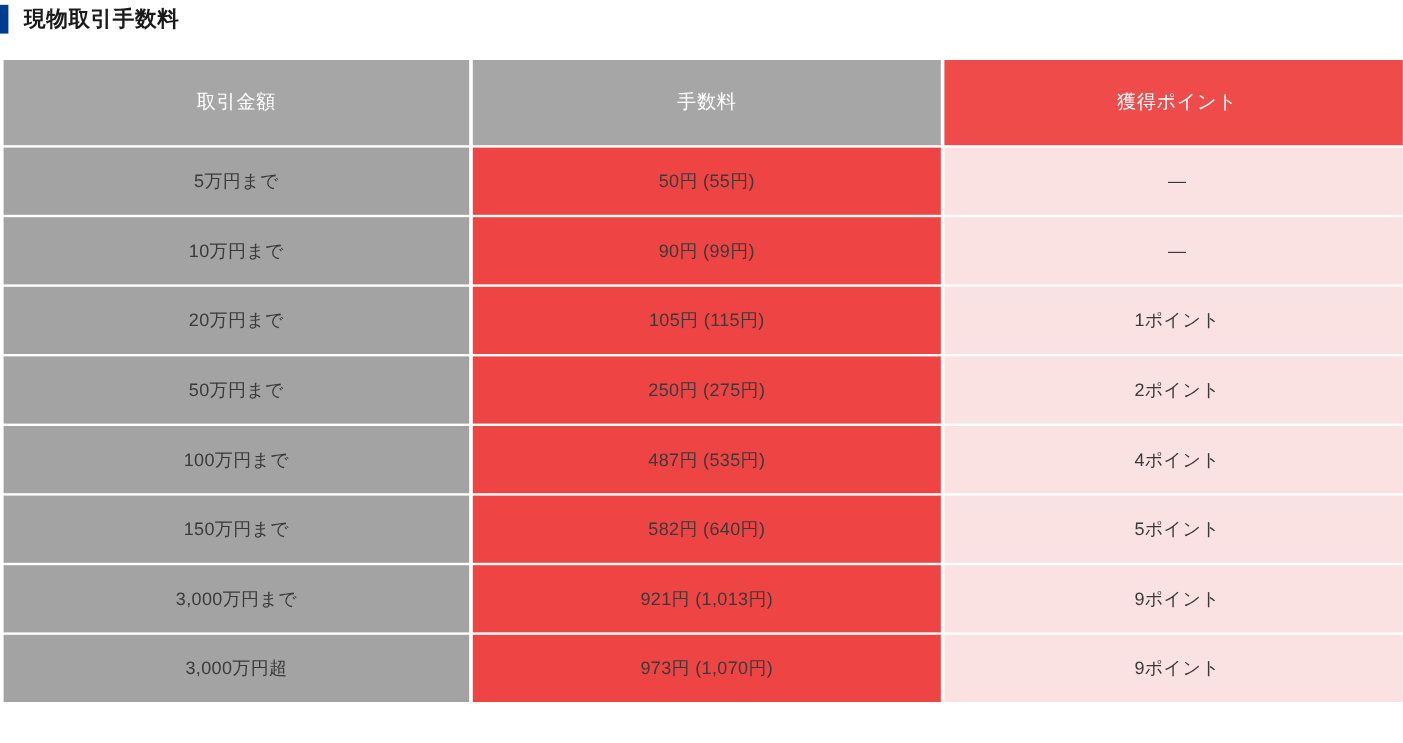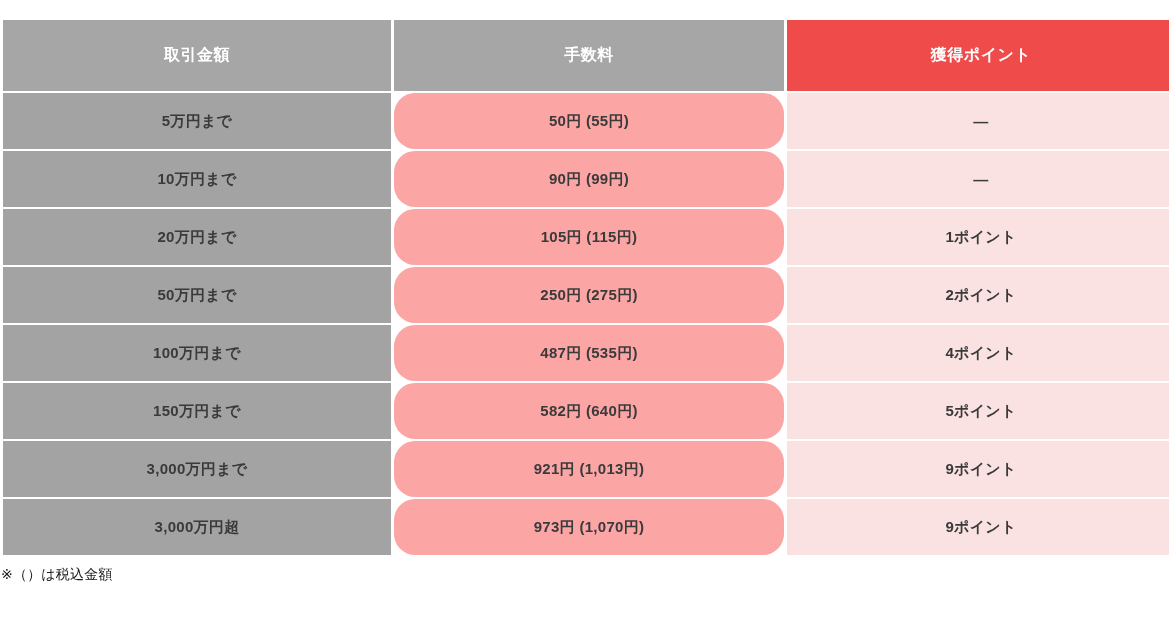--- a/index.html
+++ b/index.html
@@ -50,21 +50,21 @@
     width: 1169px;
     border-collapse: separate;
     border-spacing: 3px 2px;
     margin: 18px 0 0 0;
     table-layout: fixed;
   }
   .fee-table th,
   .fee-table td {
     text-align: center;
     vertical-align: middle;
-    font-weight: bold;
+    font-weight: normal;
     padding: 0;
     margin: 0;
   }
 
   
   col.col-amount { width: 388px; }
   col.col-fee    { width: 390px; }
   col.col-points { width: 388px; }
 
   
@@ -83,38 +83,42 @@
   }
 
   
   .fee-table tbody td {
     height: 56px;
     font-size: 15px;
     color: #3a3a3a;
     letter-spacing: 0.3px;
   }
   td.cell-amount { background: #a3a3a3; }
-  td.cell-fee    { background: #fca5a5; border-radius: 21px; }
+  td.cell-fee    { background: #ef4444; }
   td.cell-points { background: #FAE2E2; }
 
   
   .footnote {
     font-size: 14px;
     color: #1a1a1a;
     margin-top: 9px;
     padding-left: 1px;
     letter-spacing: 0.2px;
     line-height: 1.2;
   }
 </style>
 </head>
 <body>
 
 <div class="page">
 
+  <div class="section-heading">
+    <div class="heading-accent-bar"></div>
+    <div class="heading-text">現物取引手数料</div>
+  </div>
 
   <table class="fee-table">
     <colgroup>
       <col class="col-amount">
       <col class="col-fee">
       <col class="col-points">
     </colgroup>
     <thead>
       <tr>
         <th class="head-amount">取引金額</th>
@@ -159,15 +163,14 @@
         <td class="cell-points">9ポイント</td>
       </tr>
       <tr>
         <td class="cell-amount">3,000万円超</td>
         <td class="cell-fee">973円 (1,070円)</td>
         <td class="cell-points">9ポイント</td>
       </tr>
     </tbody>
   </table>
 
-  <div class="footnote">※（）は税込金額</div>
 
 </div>
 
 </body></html>

